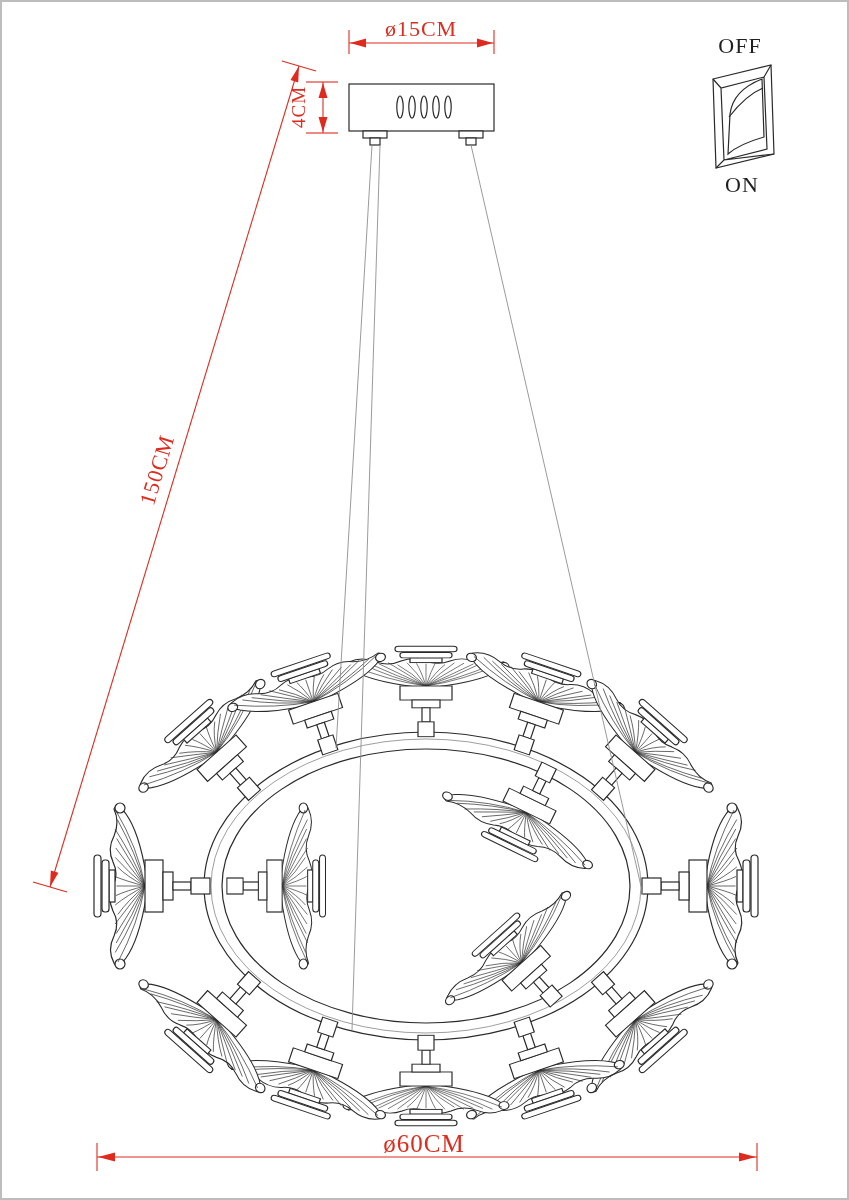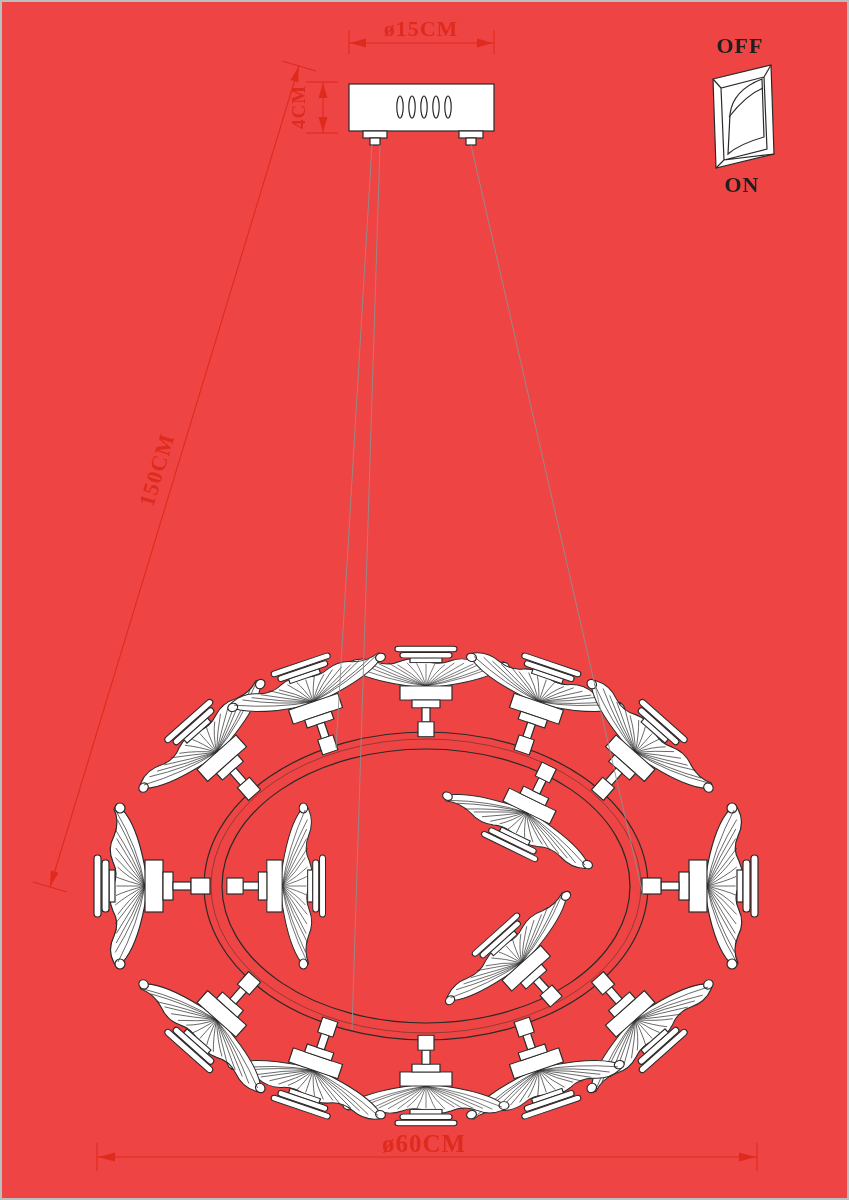--- a/index.html
+++ b/index.html
@@ -1,24 +1,23 @@
 <!DOCTYPE html>
 <html><head>
 <meta charset="utf-8">
 <style>
   html,body{margin:0;padding:0;background:#e8e8e8;}
   .page{
     position:relative;
     width:849px;height:1200px;
-    background:#ef4444;
+    background:#ffffff;
     border:2px solid #bdbdbd;
     box-sizing:border-box;
     font-family:"Liberation Serif", serif;
     overflow:hidden;
-    font-weight:bold;
   }
   svg{position:absolute;left:0;top:0;}
   .blk{stroke:#2a2a2a;stroke-width:1.2;fill:#ffffff;}
   .blk-nf{stroke:#2a2a2a;stroke-width:1.2;fill:none;}
   .thin{stroke:#2a2a2a;stroke-width:0.7;fill:none;}
   .cable{stroke:#8f8f8f;stroke-width:0.9;fill:none;}
   .dim-line{stroke:#df2b1e;stroke-width:1.1;fill:none;}
   .dim-fill{fill:#df2b1e;stroke:none;}
   .dim-text{fill:#df2b1e;font-family:"Liberation Serif", serif;letter-spacing:1px;}
   .blk-text{fill:#1f1f1f;font-family:"Liberation Serif", serif;letter-spacing:1px;}

